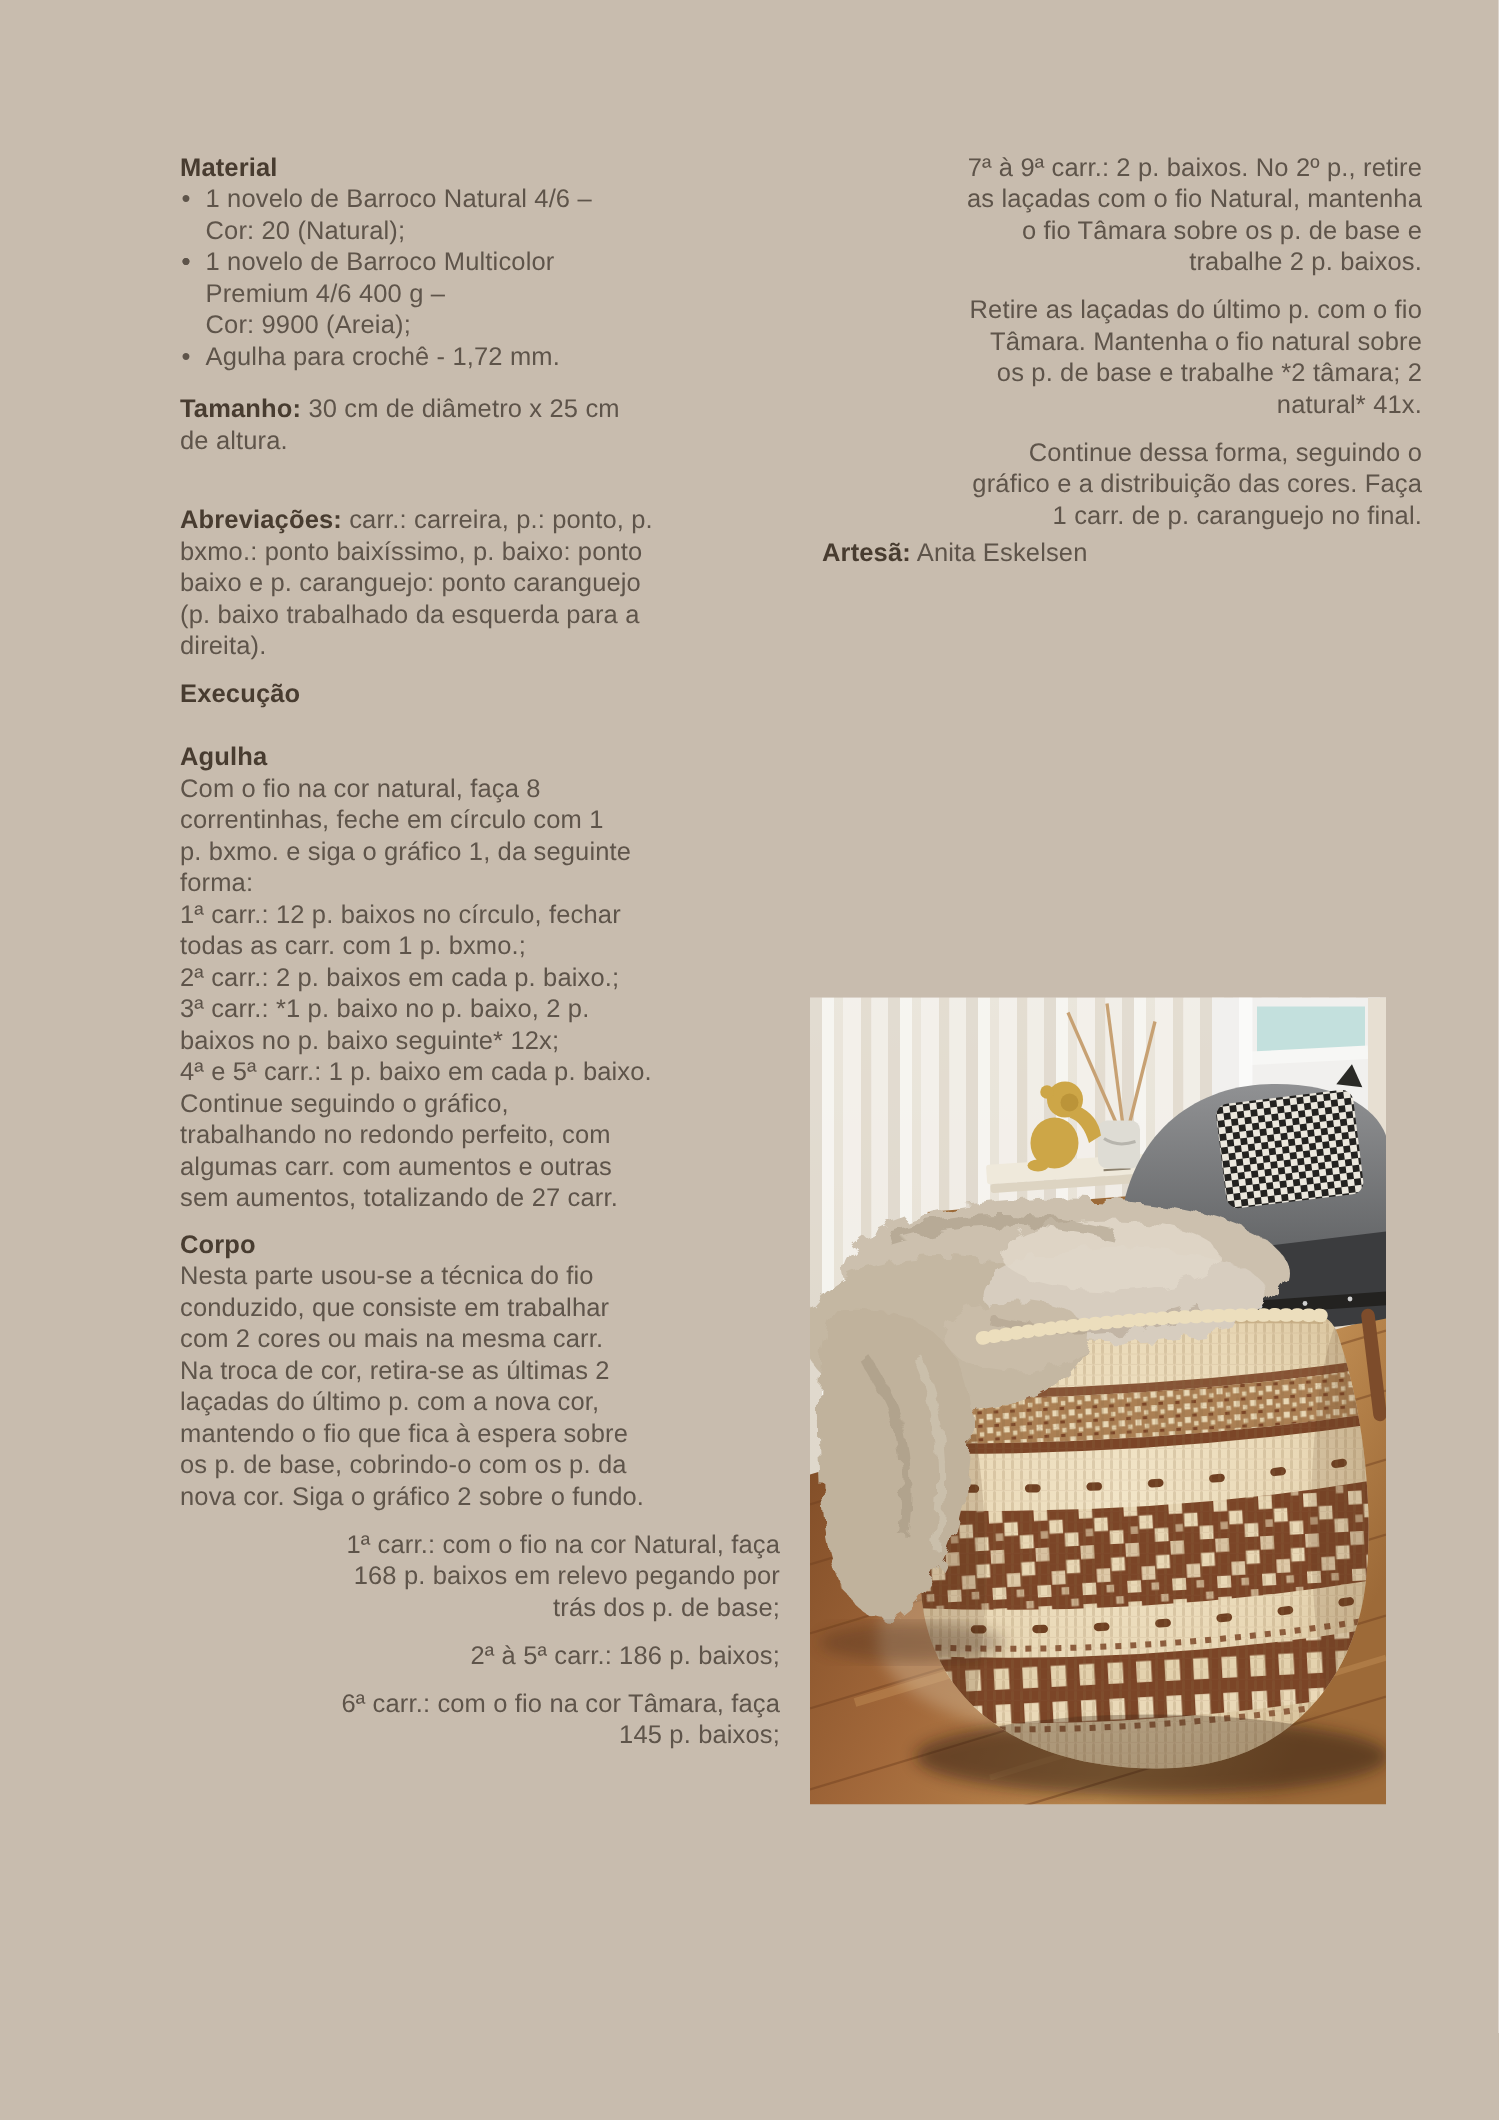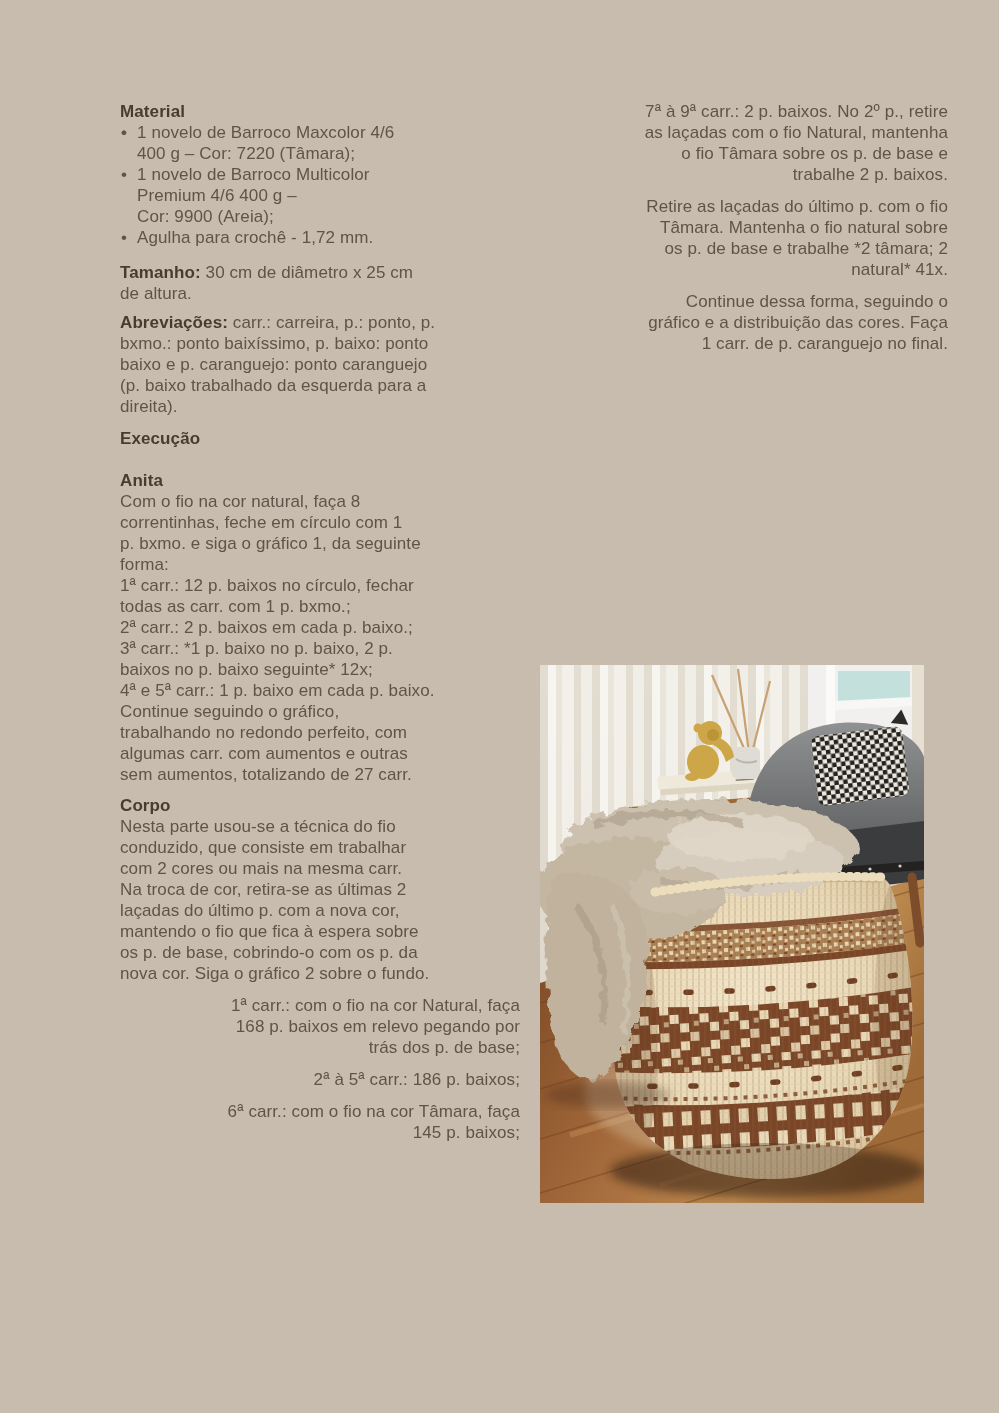--- a/index.html
+++ b/index.html
@@ -19,61 +19,61 @@
   .col-left{left:120px;}
   .col-right{left:548px;}
   .head{
     display:block;font-weight:bold;
     color:var(--heading,#483c30);
   }
   p{margin:0 0 12px 0;}
   .mb10{margin-bottom:10px;}
   .mb11{margin-bottom:11px;}
   .mb14{margin-bottom:4px;}
-  .mb21{margin-bottom:8px;}
+  .mb21{margin-bottom:32px;}
   .pre{white-space:pre-line;text-align:right;}
   b.lead{color:var(--heading,#483c30);font-weight:bold;}
   ul.mat{list-style:none;margin:0 0 14px 0;padding:0;}
   ul.mat li{position:relative;padding-left:17px;}
   ul.mat .blt{position:absolute;left:1px;top:0;}
   figure.photo{
     position:absolute;left:540px;top:665px;
     width:384px;height:538px;margin:0;padding:0;
   }
   figure.photo svg{display:block;width:100%;height:100%;}
 </style>
 </head>
 <body>
 
 <div class="page">
 
   <section class="col col-left">
     <div class="head">Material</div>
     <ul class="mat">
+      <li><span class="blt">•</span><span class="pre">1 novelo de Barroco Natural 4/6 –
+Cor: 20 (Natural);</span></li>
       <li><span class="blt">•</span></li>
-      <li><span class="blt">•</span><span class="pre">1 novelo de Barroco Maxcolor 4/6
-400 g – Cor: 7220 (Tâmara);</span></li>
       <li><span class="blt">•</span><span class="pre">1 novelo de Barroco Multicolor
 Premium 4/6 400 g –
 Cor: 9900 (Areia);</span></li>
       <li><span class="blt">•</span><span class="pre">Agulha para crochê - 1,72 mm.</span></li>
     </ul>
 
     <p class="mb21"><b class="lead">Tamanho:</b><span class="pre"> 30 cm de diâmetro x 25 cm
 de altura.</span></p>
 
     <p class="mb11"><b class="lead">Abreviações:</b><span class="pre"> carr.: carreira, p.: ponto, p.
 bxmo.: ponto baixíssimo, p. baixo: ponto
 baixo e p. caranguejo: ponto caranguejo
 (p. baixo trabalhado da esquerda para a
 direita).</span></p>
 
     <div class="head mb21" style="margin-bottom:21px">Execução</div>
 
-    <p class="mb10"><span class="head">Anita</span><span class="pre">Com o fio na cor natural, faça 8
+    <p class="mb10"><span class="head">Agulha</span><span class="pre">Com o fio na cor natural, faça 8
 correntinhas, feche em círculo com 1
 p. bxmo. e siga o gráfico 1, da seguinte
 forma:
 1ª carr.: 12 p. baixos no círculo, fechar
 todas as carr. com 1 p. bxmo.;
 2ª carr.: 2 p. baixos em cada p. baixo.;
 3ª carr.: *1 p. baixo no p. baixo, 2 p.
 baixos no p. baixo seguinte* 12x;
 4ª e 5ª carr.: 1 p. baixo em cada p. baixo.
 Continue seguindo o gráfico,
@@ -103,20 +103,21 @@
 as laçadas com o fio Natural, mantenha
 o fio Tâmara sobre os p. de base e
 trabalhe 2 p. baixos.</p>
     <p class="mb11 pre">Retire as laçadas do último p. com o fio
 Tâmara. Mantenha o fio natural sobre
 os p. de base e trabalhe *2 tâmara; 2
 natural* 41x.</p>
     <p class="mb14 pre">Continue dessa forma, seguindo o
 gráfico e a distribuição das cores. Faça
 1 carr. de p. caranguejo no final.</p>
+    <p><b class="lead">Artesã:</b><span class="pre"> Anita Eskelsen</span></p>
   </section>
 
   <figure class="photo">
     <svg viewBox="0 0 384 538" xmlns="http://www.w3.org/2000/svg">
       <defs>
         <clipPath id="photoClip">
             <rect x="0" y="0" width="384" height="538"></rect>
           </clipPath>
         <linearGradient id="curtainG" x1="0" y1="0" x2="0" y2="1">
           <stop offset="0" stop-color="#f6f4f0"></stop>

